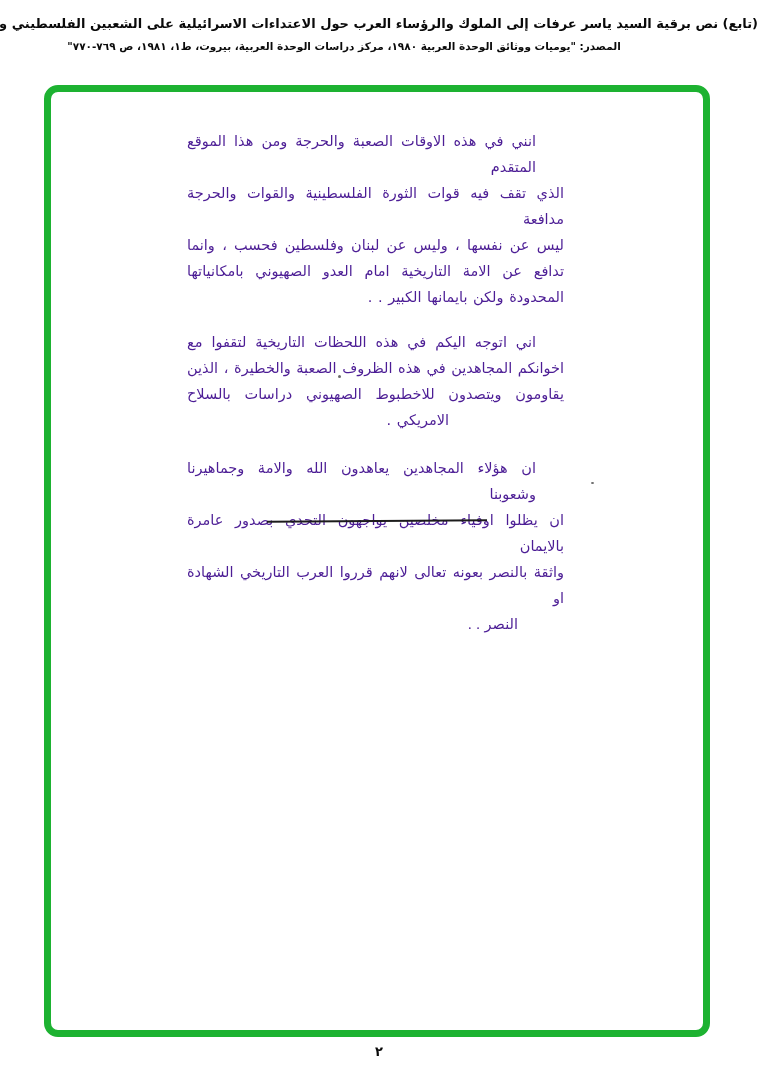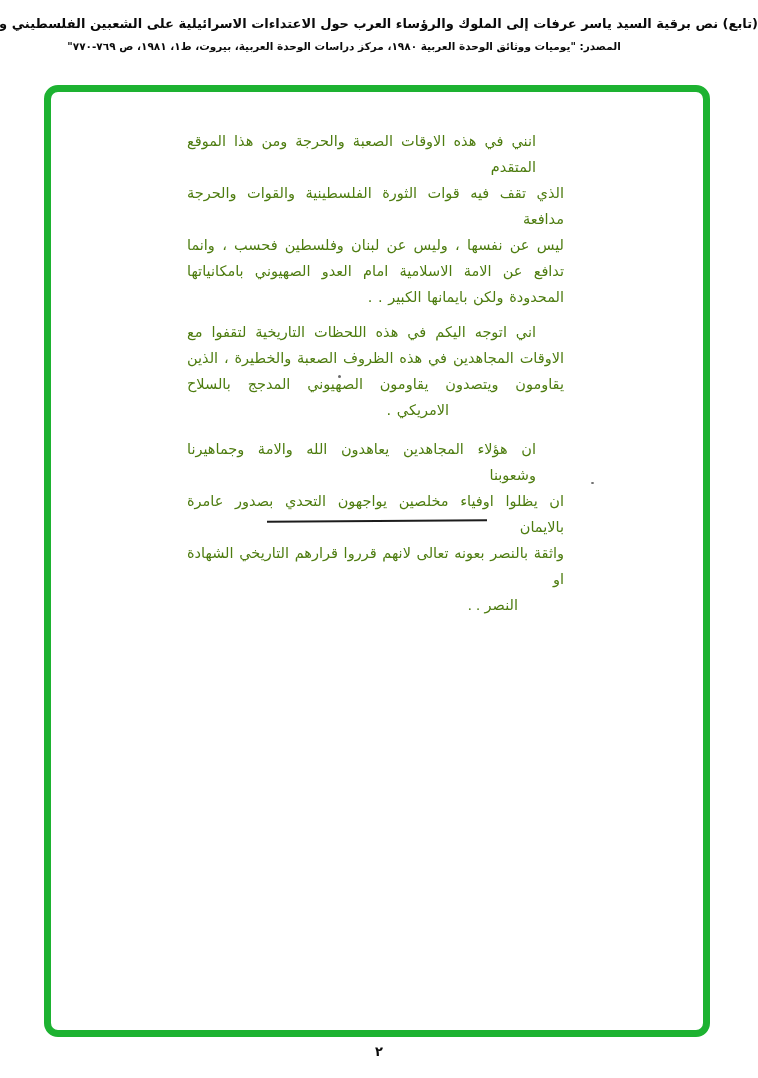--- a/index.html
+++ b/index.html
@@ -16,24 +16,24 @@
     position: relative; left: -35px; color: #0a0a0a;
   }
 
   .frame {
     position: absolute; left: 44px; top: 85px; width: 666px; height: 952px;
     border: 7px solid #1db231; border-radius: 14px; background: transparent;
   }
 
   .body-text {
     position: absolute; left: 187px; top: 128px; width: 377px;
-    direction: rtl; color: #4d7c0f;
+    direction: rtl; color: #4c1d95;
   }
-  .para-2 { margin-top: 9px; }
-  .para-3 { margin-top: 13px; }
+  .para-2 { margin-top: 19px; }
+  .para-3 { margin-top: 22px; }
   .line {
     font-size: 14.5px; line-height: 26px;
     text-align: justify; text-align-last: justify;
     word-spacing: 1px;
   }
   .line.indent { padding-right: 28px; }
   .line.end-flush { text-align: left; text-align-last: right; }
   .line.end-p2 { text-align: left; text-align-last: right; padding-right: 115px; }
   .line.end-p3 { text-align: left; text-align-last: right; padding-right: 46px; font-family: Liberation Serif, serif; }
 
@@ -59,33 +59,33 @@
   <div class="doc-source">المصدر:  "يوميات ووثائق الوحدة العربية ١٩٨٠، مركز دراسات الوحدة العربية، بيروت، ط١، ١٩٨١، ص ٧٦٩-٧٧٠"</div>
 </div>
 
 <div class="frame"></div>
 
 <div class="body-text">
   <div class="para para-1">
     <div class="line indent">انني في هذه الاوقات الصعبة والحرجة ومن هذا الموقع المتقدم</div>
     <div class="line">الذي تقف فيه قوات الثورة الفلسطينية والقوات والحرجة مدافعة</div>
     <div class="line">ليس عن نفسها ، وليس عن لبنان وفلسطين فحسب ، وانما</div>
-    <div class="line">تدافع عن الامة الاسلامية امام العدو الصهيوني بامكانياتها</div>
+    <div class="line">تدافع عن الامة التاريخية امام العدو الصهيوني بامكانياتها</div>
     <div class="line end-flush">المحدودة ولكن بايمانها الكبير . .</div>
   </div>
   <div class="para para-2">
     <div class="line indent">اني اتوجه اليكم في هذه اللحظات التاريخية لتقفوا مع</div>
-    <div class="line">الاوقات المجاهدين في هذه الظروف الصعبة والخطيرة ، الذين</div>
-    <div class="line">يقاومون ويتصدون يقاومون الصهيوني المدجج بالسلاح</div>
+    <div class="line">اخوانكم المجاهدين في هذه الظروف الصعبة والخطيرة ، الذين</div>
+    <div class="line">يقاومون ويتصدون للاخطبوط الصهيوني دراسات بالسلاح</div>
     <div class="line end-p2">الامريكي .</div>
   </div>
   <div class="para para-3">
     <div class="line indent">ان هؤلاء المجاهدين يعاهدون الله والامة وجماهيرنا وشعوبنا</div>
     <div class="line">ان يظلوا اوفياء مخلصين يواجهون التحدي بصدور عامرة بالايمان</div>
-    <div class="line">واثقة بالنصر بعونه تعالى لانهم قرروا قرارهم التاريخي الشهادة او</div>
+    <div class="line">واثقة بالنصر بعونه تعالى لانهم قرروا العرب التاريخي الشهادة او</div>
     <div class="line end-p3">النصر . .</div>
   </div>
 </div>
 
 <div class="divider"></div>
 
 <div class="speck speck-1"></div>
 <div class="speck speck-2"></div>
 
 <div class="page-number">٢</div>

